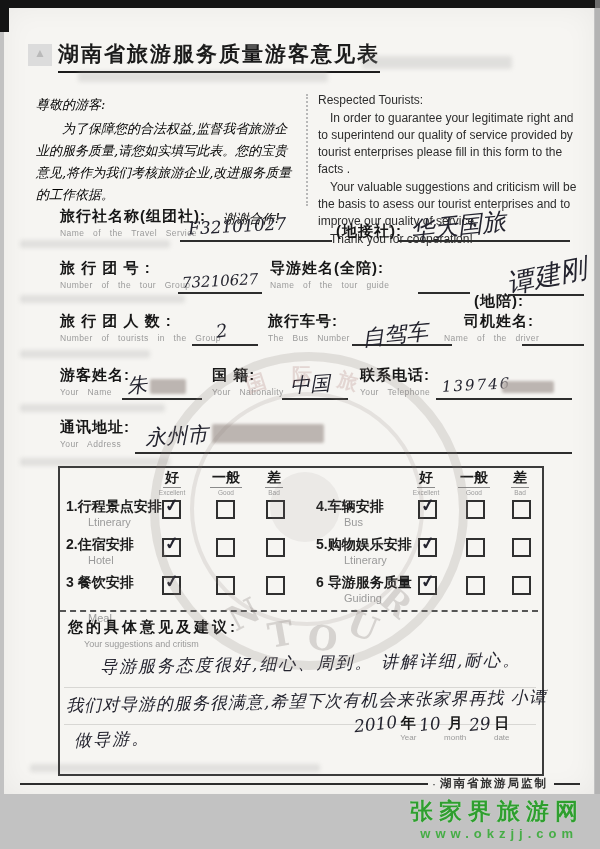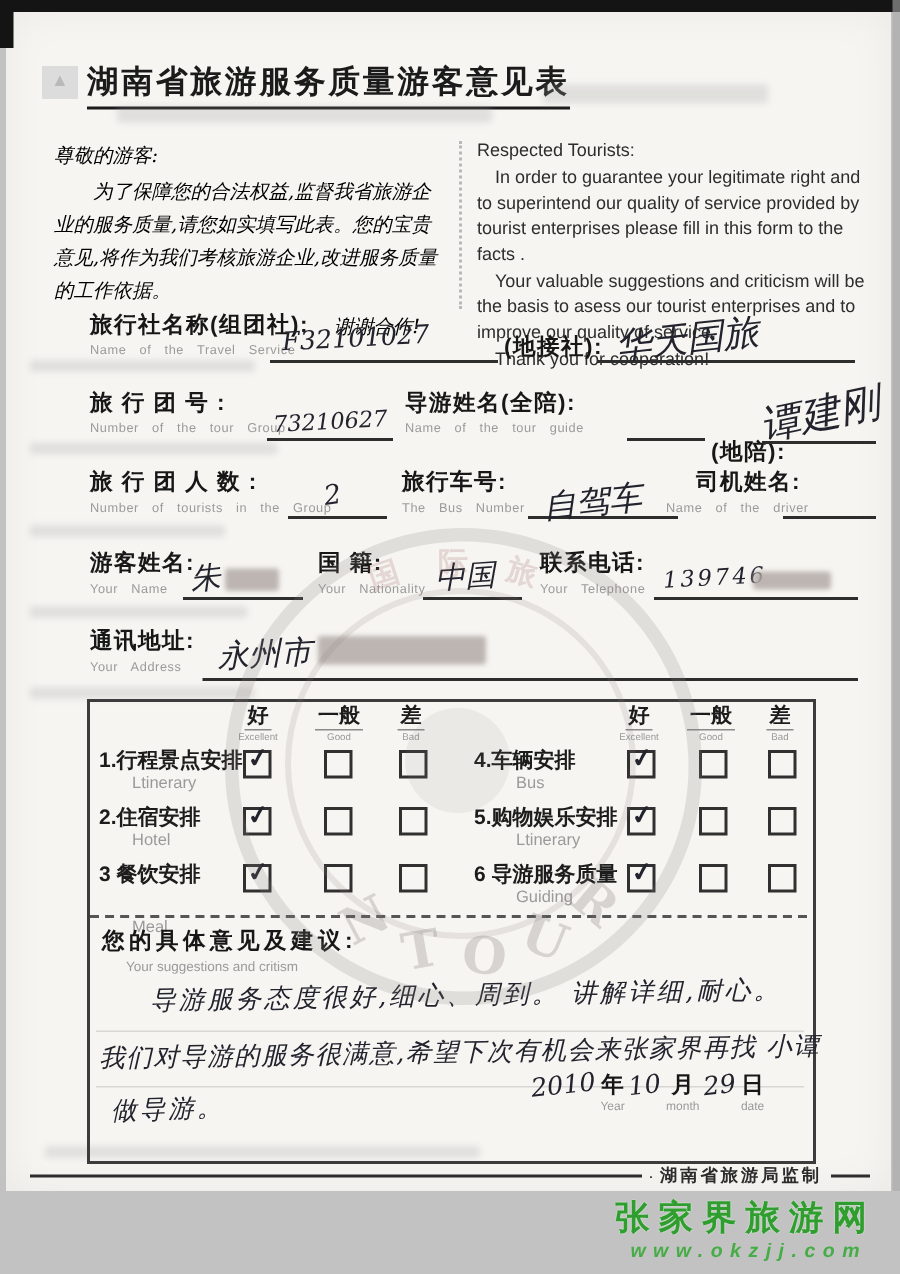--- a/index.html
+++ b/index.html
@@ -58,21 +58,21 @@
   
   .bottom-bar{position:absolute;left:20px;top:776px;width:560px;display:flex;align-items:center;}
   .bb-line{height:2px;background:#2d2d2d;flex:1;}
   .bb-line.short{flex:0 0 26px;}
   .bb-dot{font-size:12px;margin:0 4px;color:#2d2d2d;}
   .bb-text{font-size:11.5px;font-weight:700;letter-spacing:2px;color:#2c2c2c;margin-right:6px;white-space:nowrap;}
 
   
   .site-name{position:absolute;right:16px;top:796px;font-size:23px;font-weight:700;color:#2f9e2f;
              letter-spacing:6px;font-family:"DejaVu Serif",serif;text-shadow:0 0 1px #e8ffe8;}
-  .site-url{position:absolute;right:22px;top:826px;font-size:13px;font-weight:700;color:#46ad46;letter-spacing:5px;font-style:italic;}
+  .site-url{position:absolute;right:22px;top:826px;font-size:13px;font-weight:700;color:#46ad46;letter-spacing:5px;}
 
   
   .stamp{position:absolute;left:150px;top:352px;width:320px;height:320px;pointer-events:none;}
   .stamp .ring1{position:absolute;left:0;top:0;width:300px;height:300px;border:9px solid rgba(140,130,126,.20);border-radius:50%;}
   .stamp .ring2{position:absolute;left:40px;top:40px;width:226px;height:226px;border:4px solid rgba(140,130,126,.17);border-radius:50%;}
   .stamp .core{position:absolute;left:120px;top:120px;width:70px;height:70px;background:rgba(140,130,126,.10);border-radius:50%;}
   .stamp .lt{position:absolute;font-weight:700;color:rgba(125,115,112,.26);font-family:"DejaVu Serif",serif;}
   .smudge{position:absolute;background:#9f9f9f;opacity:.25;filter:blur(2px);border-radius:2px;}
 </style>
 </head>

